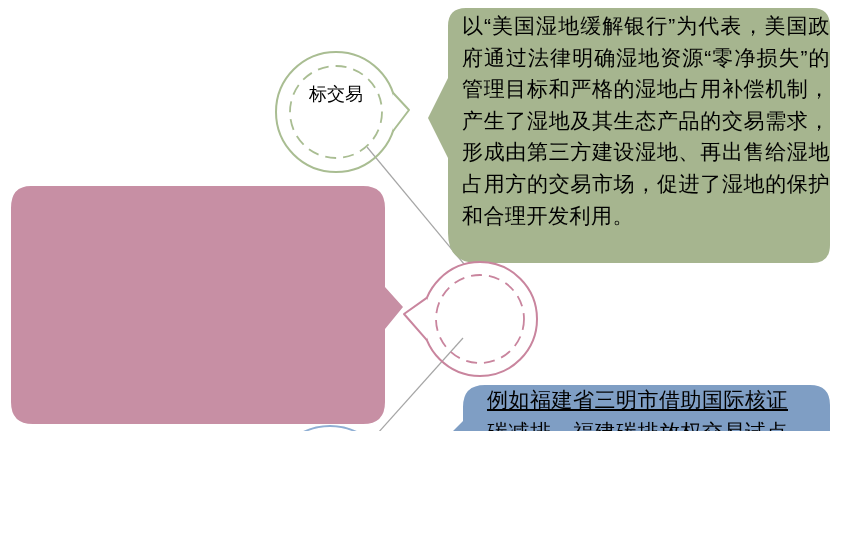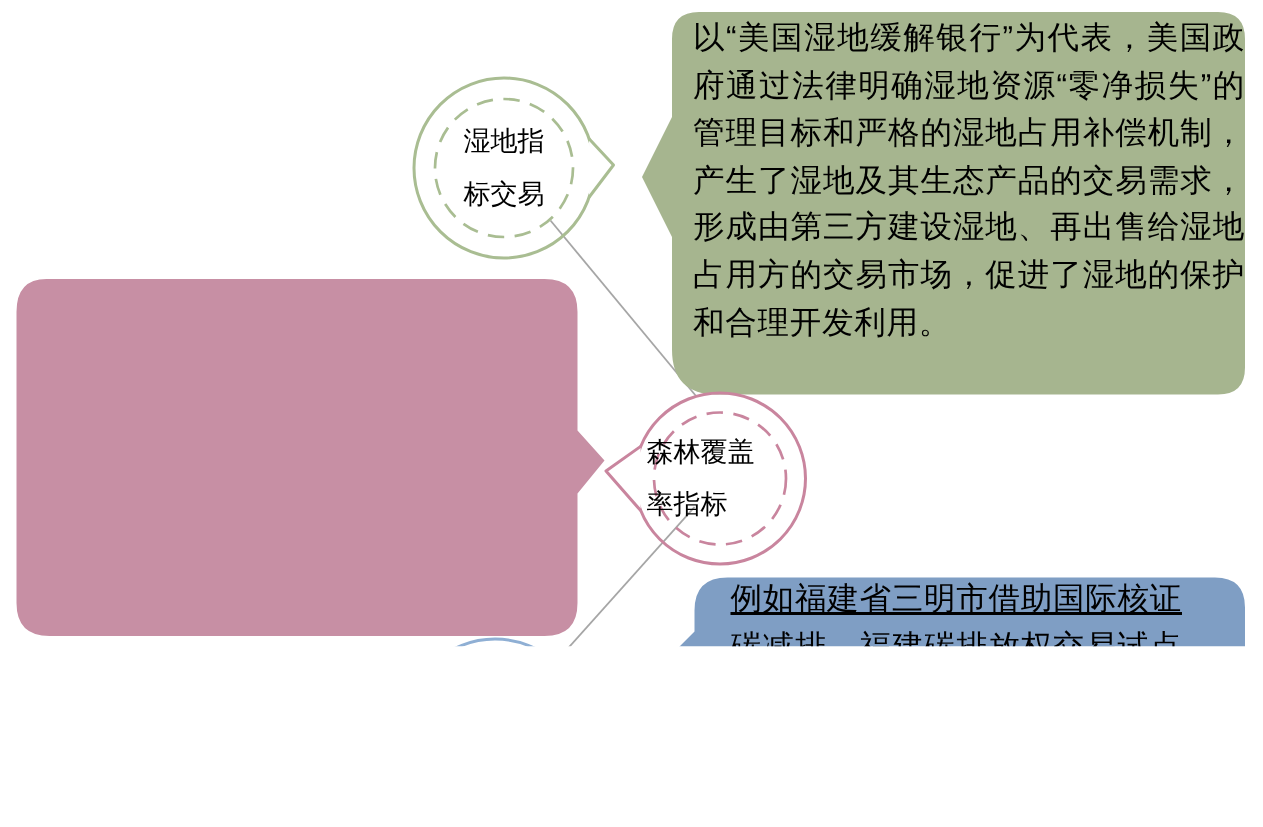--- a/index.html
+++ b/index.html
@@ -76,25 +76,20 @@
       <circle cx="330" cy="486" r="47" fill="none" stroke-width="1.8" stroke-dasharray="11 7" stroke="#8fafd4"></circle>
     </g>
   </svg>
 
   <div class="box-text justified" style="left:462px; top:10px; width:368px;">以“美国湿地缓解银行”为代表，美国政府通过法律明确湿地资源“零净损失”的管理目标和严格的湿地占用补偿机制，产生了湿地及其生态产品的交易需求，形成由第三方建设湿地、再出售给湿地占用方的交易市场，促进了湿地的保护和合理开发利用。</div>
 
 
   <div class="box-text" style="left:487px; top:384px; width:316px;text-decoration:underline;">例如福建省三明市借助国际核证碳减排、福建碳排放权交易试点等管控规则和自愿减排市场，探索开展林业碳汇产品交易。</div>
 
   <div class="bubble-label centered" style="left:276px; top:77px; width:120px;">
-    <div>湿地指</div>
     <div>标交易</div>
   </div>
 
-  <div class="bubble-label" style="left:431px; top:284px; width:110px;">
-    <div>森林覆盖</div>
-    <div>率指标</div>
-  </div>
 
   <div class="bubble-label centered" style="left:270px; top:451px; width:120px;">
   </div>
 
 </div>
 
 </body></html>

